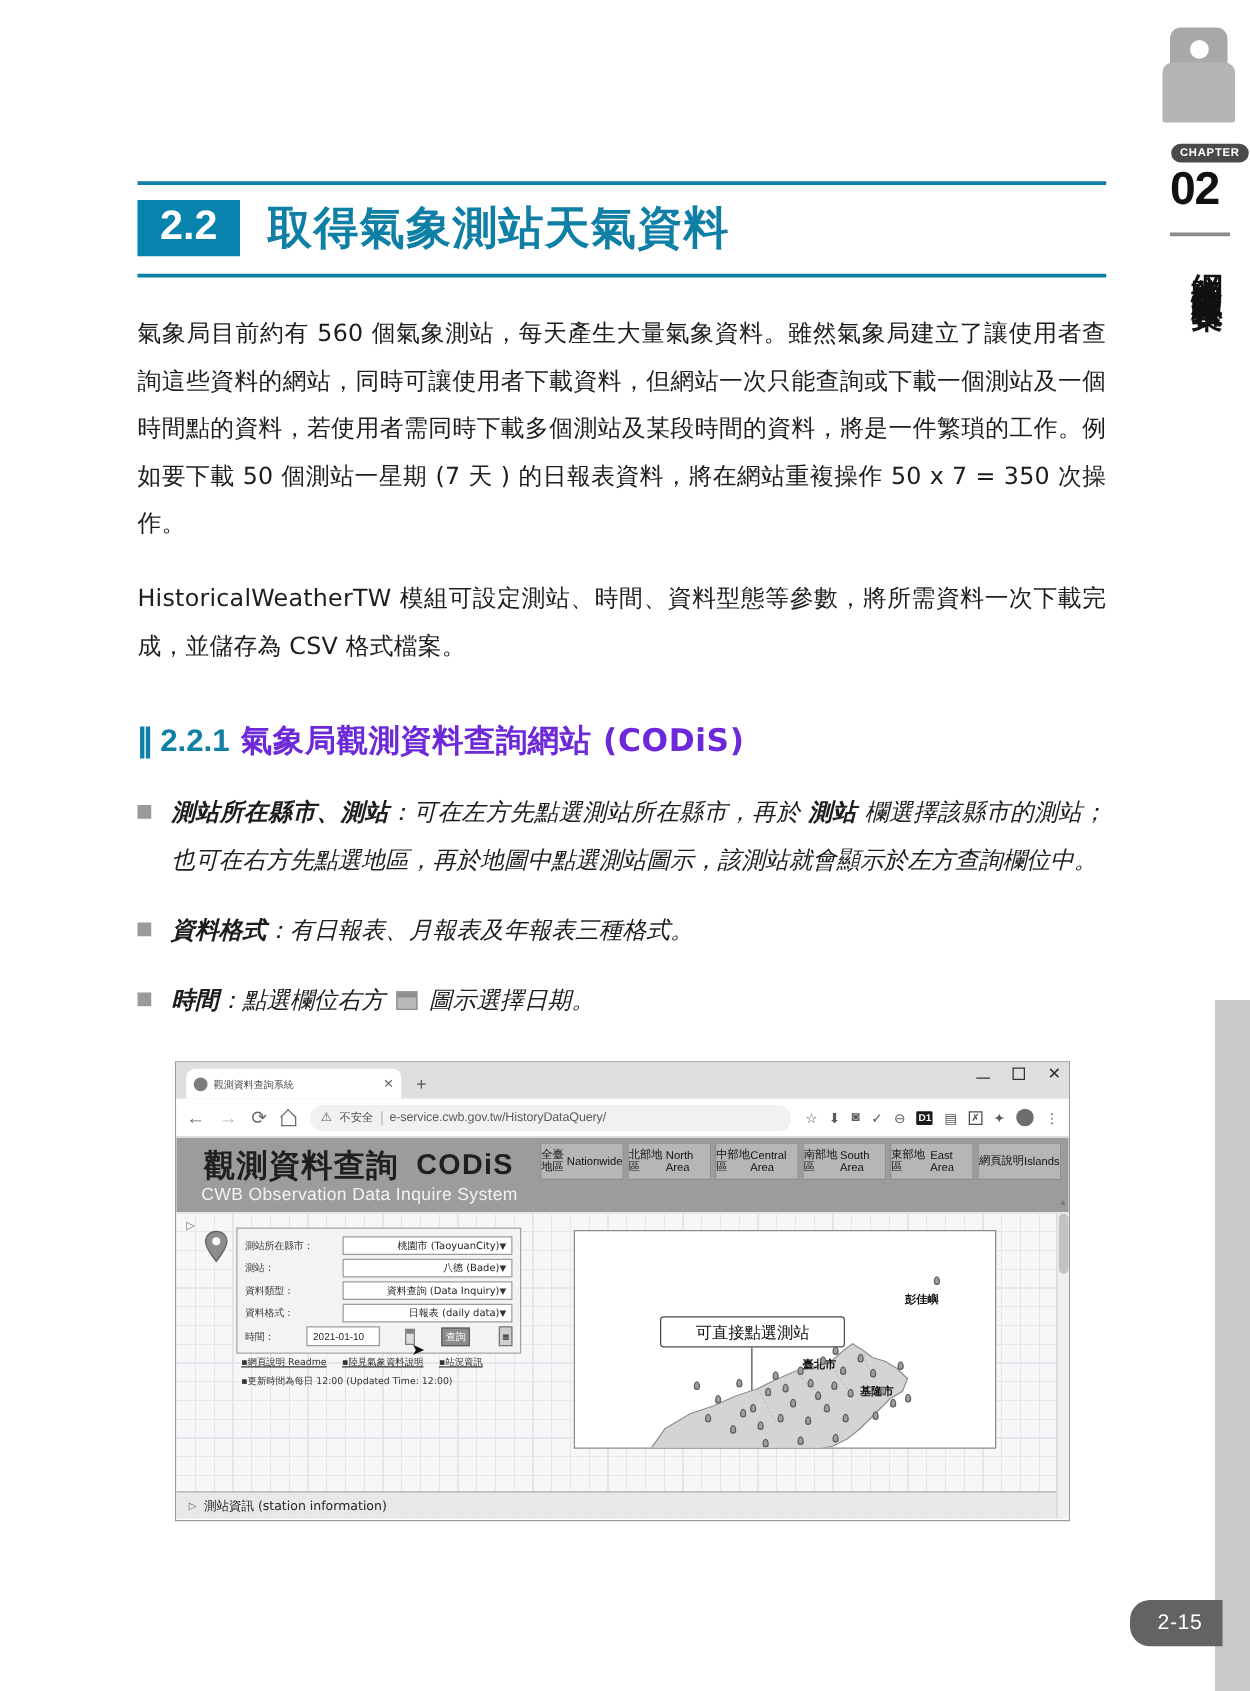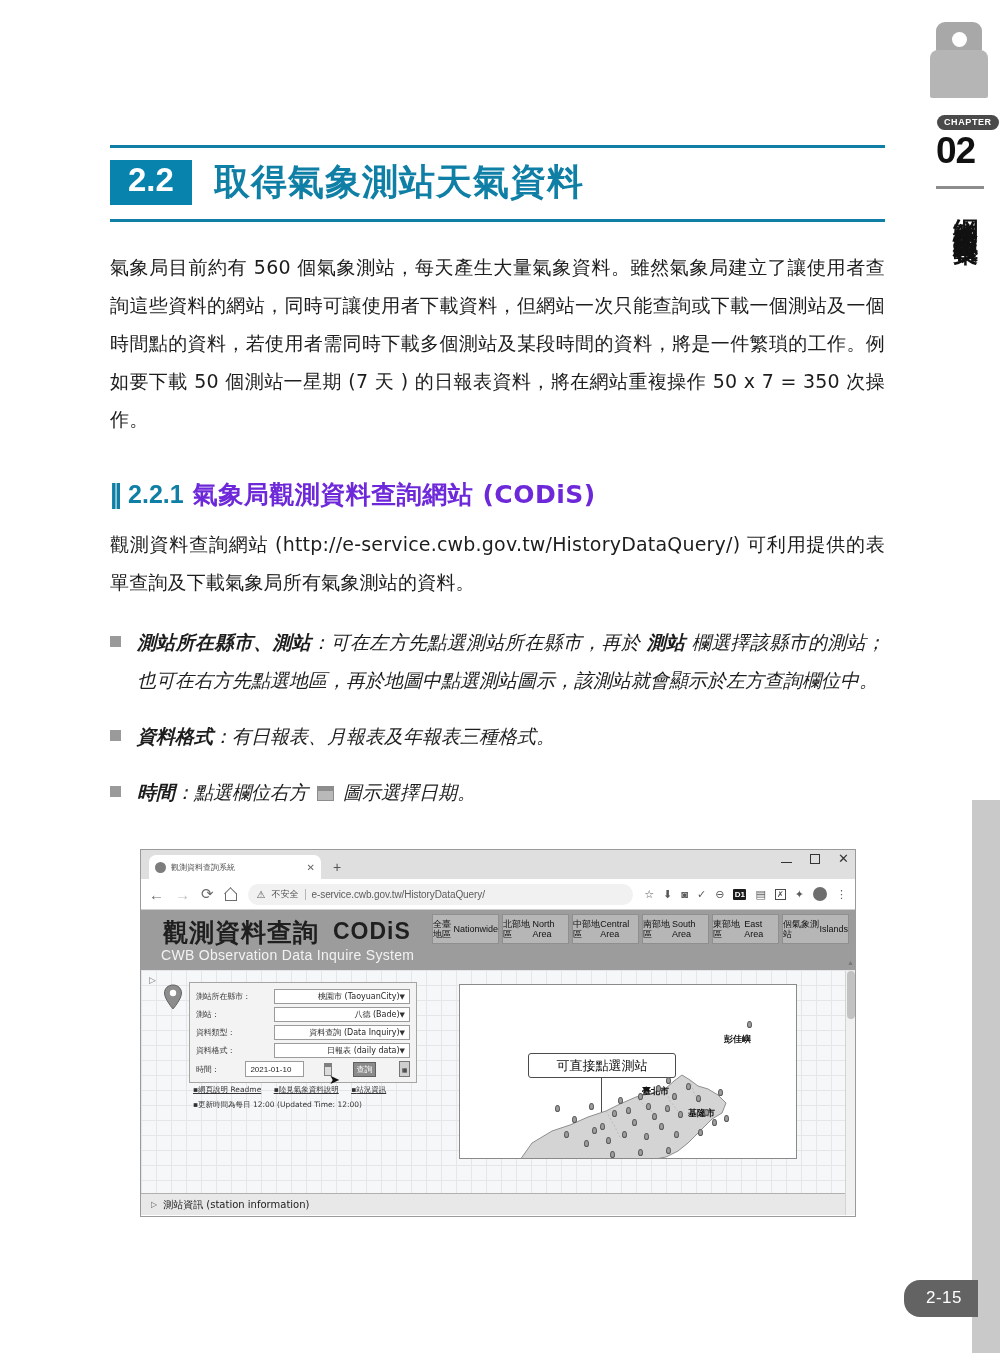--- a/index.html
+++ b/index.html
@@ -351,28 +351,28 @@
   <div class="content">
 
     <div class="h2-rule-top"></div>
     <div class="h2-row">
       <div class="h2-badge">2.2</div>
       <div class="h2-title">取得氣象測站天氣資料</div>
     </div>
     <div class="h2-rule-bottom"></div>
 
     <p class="body p1">氣象局目前約有 560 個氣象測站，每天產生大量氣象資料。雖然氣象局建立了讓使用者查詢這些資料的網站，同時可讓使用者下載資料，但網站一次只能查詢或下載一個測站及一個時間點的資料，若使用者需同時下載多個測站及某段時間的資料，將是一件繁瑣的工作。例如要下載 50 個測站一星期 (7 天 ) 的日報表資料，將在網站重複操作 50 x 7 = 350 次操作。</p>
+    <p class="body p2">HistoricalWeatherTW 模組可設定測站、時間、資料型態等參數，將所需資料一次下載完成，並儲存為 CSV 格式檔案。</p>
 
     <div class="h3-row">
       <span class="h3-bars">||</span>
       <span class="h3-num">2.2.1</span>
       <span class="h3-text">氣象局觀測資料查詢網站 (CODiS)</span>
     </div>
 
-    <p class="body p3">觀測資料查詢網站 (http://e-service.cwb.gov.tw/HistoryDataQuery/) 可利用提供的表單查詢及下載氣象局所有氣象測站的資料。</p>
 
     <ul class="bullets">
       <li>
         <span class="sq"></span>
         <span class="li-text"><b>測站所在縣市、測站</b><span>：可在左方先點選測站所在縣市，再於 </span><b>測站</b><span> 欄選擇該縣市的測站；也可在右方先點選地區，再於地圖中點選測站圖示，該測站就會顯示於左方查詢欄位中。</span></span>
       </li>
       <li>
         <span class="sq"></span>
         <span class="li-text"><b>資料格式</b><span>：有日報表、月報表及年報表三種格式。</span></span>
       </li>
@@ -451,21 +451,21 @@
           </div>
           <div class="rtab">
             <span class="cn">南部地區</span>
             <span class="en">South Area</span>
           </div>
           <div class="rtab">
             <span class="cn">東部地區</span>
             <span class="en">East Area</span>
           </div>
           <div class="rtab">
-            <span class="cn">個氣象測站</span>
+            <span class="cn">網頁說明</span>
             <span class="en">Islands</span>
           </div>
         </div>
 
         <svg width="20" height="26" viewBox="0 0 20 26" style="position:absolute;left:22px;top:14px;">
           <path d="M10 1 C5 1 1.5 4.5 1.5 9.2 C1.5 15 10 25 10 25 C10 25 18.5 15 18.5 9.2 C18.5 4.5 15 1 10 1 Z" fill="#8d8d8d" stroke="#5e5e5e" stroke-width="1"></path>
           <circle cx="10" cy="9" r="3.2" fill="#ffffff"></circle>
         </svg>
 
         <div class="form-panel">

